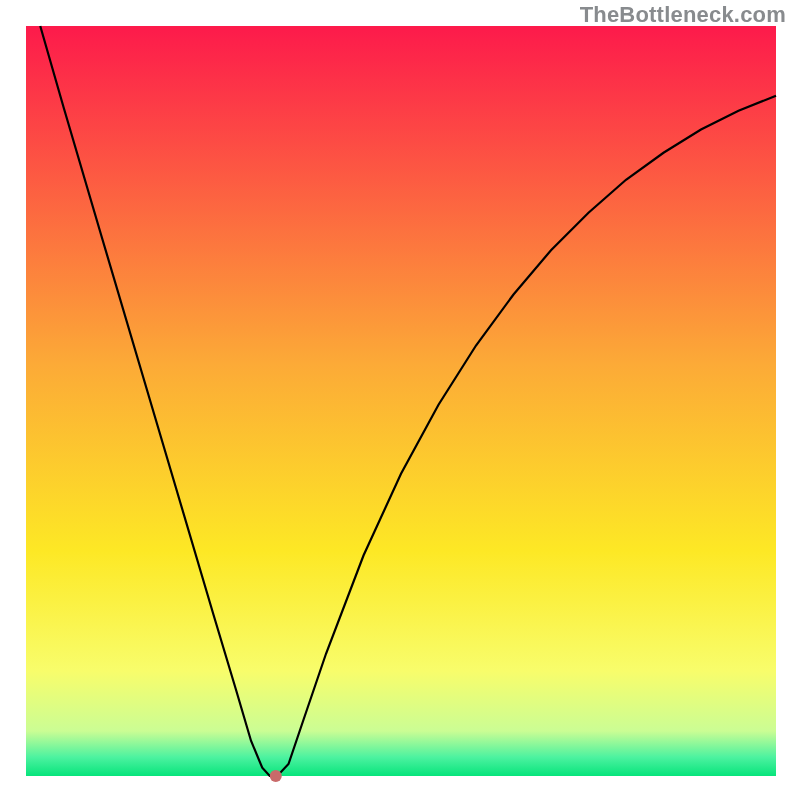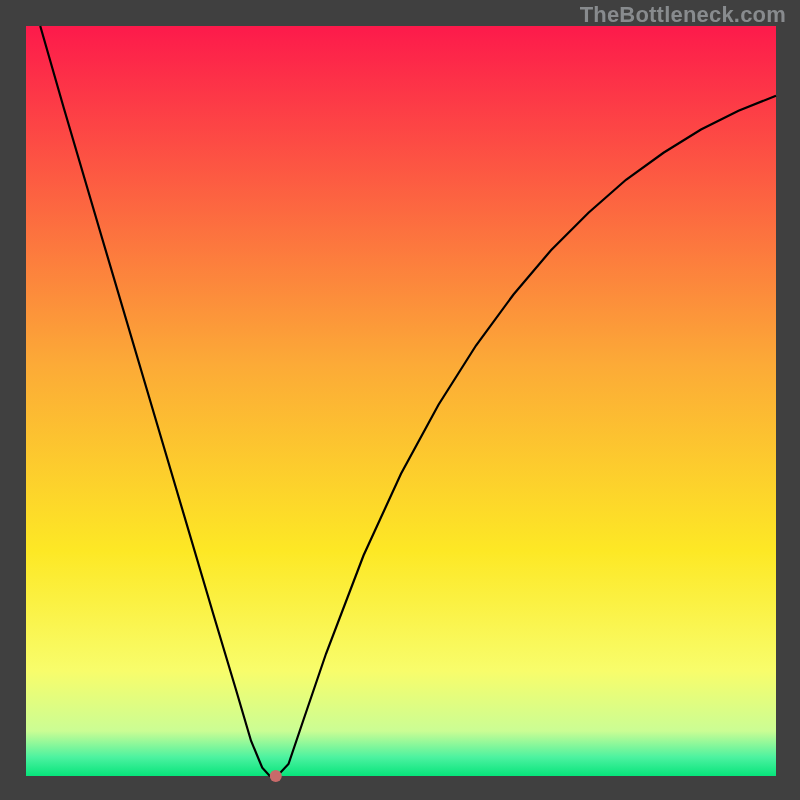--- a/index.html
+++ b/index.html
@@ -9,21 +9,21 @@
     height: 800px;
     background: #000;
     overflow: hidden;
   }
   .frame {
     position: absolute;
     left: 0;
     top: 0;
     width: 800px;
     height: 800px;
-    background: #404040;
+    background: #ffffff;
   }
   .watermark {
     position: absolute;
     top: 2px;
     right: 14px;
     font-family: Arial, Helvetica, sans-serif;
     font-size: 22px;
     font-weight: 600;
     color: #888b8e;
     letter-spacing: 0.2px;

